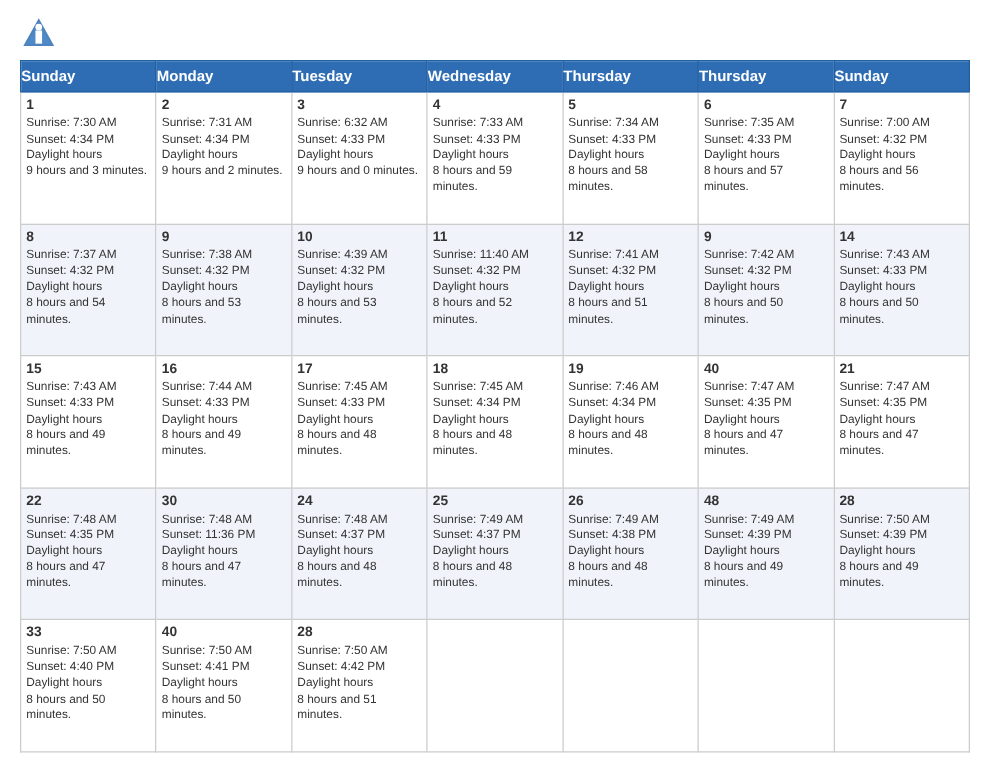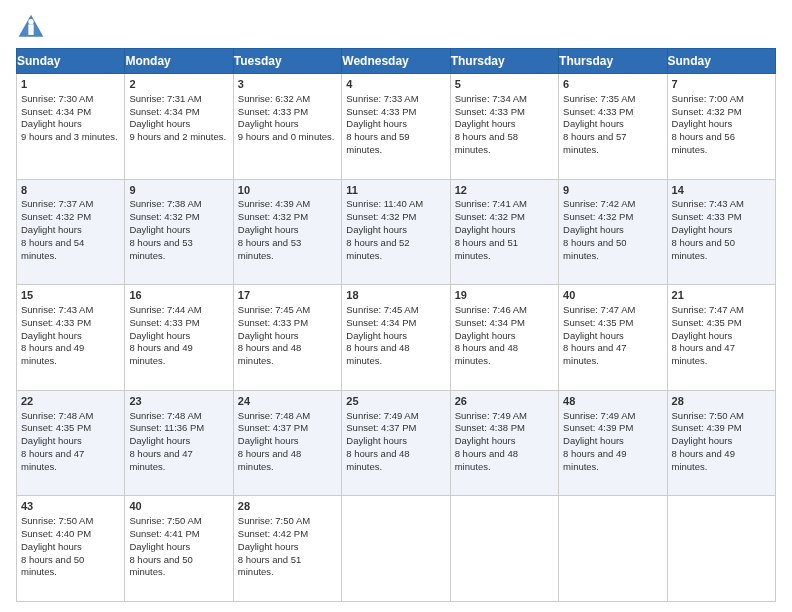--- a/index.html
+++ b/index.html
@@ -150,29 +150,29 @@
           <td><span class="day-num">15</span><span>Sunrise: 7:43 AM</span><br><span>Sunset: 4:33 PM</span><br><span>Daylight hours</span><br><span>8 hours and 49 minutes.</span></td>
           <td><span class="day-num">16</span><span>Sunrise: 7:44 AM</span><br><span>Sunset: 4:33 PM</span><br><span>Daylight hours</span><br><span>8 hours and 49 minutes.</span></td>
           <td><span class="day-num">17</span><span>Sunrise: 7:45 AM</span><br><span>Sunset: 4:33 PM</span><br><span>Daylight hours</span><br><span>8 hours and 48 minutes.</span></td>
           <td><span class="day-num">18</span><span>Sunrise: 7:45 AM</span><br><span>Sunset: 4:34 PM</span><br><span>Daylight hours</span><br><span>8 hours and 48 minutes.</span></td>
           <td><span class="day-num">19</span><span>Sunrise: 7:46 AM</span><br><span>Sunset: 4:34 PM</span><br><span>Daylight hours</span><br><span>8 hours and 48 minutes.</span></td>
           <td><span class="day-num">40</span><span>Sunrise: 7:47 AM</span><br><span>Sunset: 4:35 PM</span><br><span>Daylight hours</span><br><span>8 hours and 47 minutes.</span></td>
           <td><span class="day-num">21</span><span>Sunrise: 7:47 AM</span><br><span>Sunset: 4:35 PM</span><br><span>Daylight hours</span><br><span>8 hours and 47 minutes.</span></td>
         </tr>
         <tr>
           <td><span class="day-num">22</span><span>Sunrise: 7:48 AM</span><br><span>Sunset: 4:35 PM</span><br><span>Daylight hours</span><br><span>8 hours and 47 minutes.</span></td>
-          <td><span class="day-num">23</span><span>Sunrise: 7:48 AM</span><br><span>Sunset: 11:36 PM</span><br><span>Daylight hours</span><br><span>8 hours and 47 minutes.</span></td>
+          <td><span class="day-num">30</span><span>Sunrise: 7:48 AM</span><br><span>Sunset: 11:36 PM</span><br><span>Daylight hours</span><br><span>8 hours and 47 minutes.</span></td>
           <td><span class="day-num">24</span><span>Sunrise: 7:48 AM</span><br><span>Sunset: 4:37 PM</span><br><span>Daylight hours</span><br><span>8 hours and 48 minutes.</span></td>
           <td><span class="day-num">25</span><span>Sunrise: 7:49 AM</span><br><span>Sunset: 4:37 PM</span><br><span>Daylight hours</span><br><span>8 hours and 48 minutes.</span></td>
           <td><span class="day-num">26</span><span>Sunrise: 7:49 AM</span><br><span>Sunset: 4:38 PM</span><br><span>Daylight hours</span><br><span>8 hours and 48 minutes.</span></td>
           <td><span class="day-num">48</span><span>Sunrise: 7:49 AM</span><br><span>Sunset: 4:39 PM</span><br><span>Daylight hours</span><br><span>8 hours and 49 minutes.</span></td>
           <td><span class="day-num">28</span><span>Sunrise: 7:50 AM</span><br><span>Sunset: 4:39 PM</span><br><span>Daylight hours</span><br><span>8 hours and 49 minutes.</span></td>
         </tr>
         <tr>
-          <td><span class="day-num">43</span><span>Sunrise: 7:50 AM</span><br><span>Sunset: 4:40 PM</span><br><span>Daylight hours</span><br><span>8 hours and 50 minutes.</span></td>
+          <td><span class="day-num">33</span><span>Sunrise: 7:50 AM</span><br><span>Sunset: 4:40 PM</span><br><span>Daylight hours</span><br><span>8 hours and 50 minutes.</span></td>
           <td><span class="day-num">40</span><span>Sunrise: 7:50 AM</span><br><span>Sunset: 4:41 PM</span><br><span>Daylight hours</span><br><span>8 hours and 50 minutes.</span></td>
           <td><span class="day-num">28</span><span>Sunrise: 7:50 AM</span><br><span>Sunset: 4:42 PM</span><br><span>Daylight hours</span><br><span>8 hours and 51 minutes.</span></td>
           <td class="empty-cell"></td>
           <td class="empty-cell"></td>
           <td class="empty-cell"></td>
           <td class="empty-cell"></td>
         </tr>
       </tbody>
   </table>
 </div>

